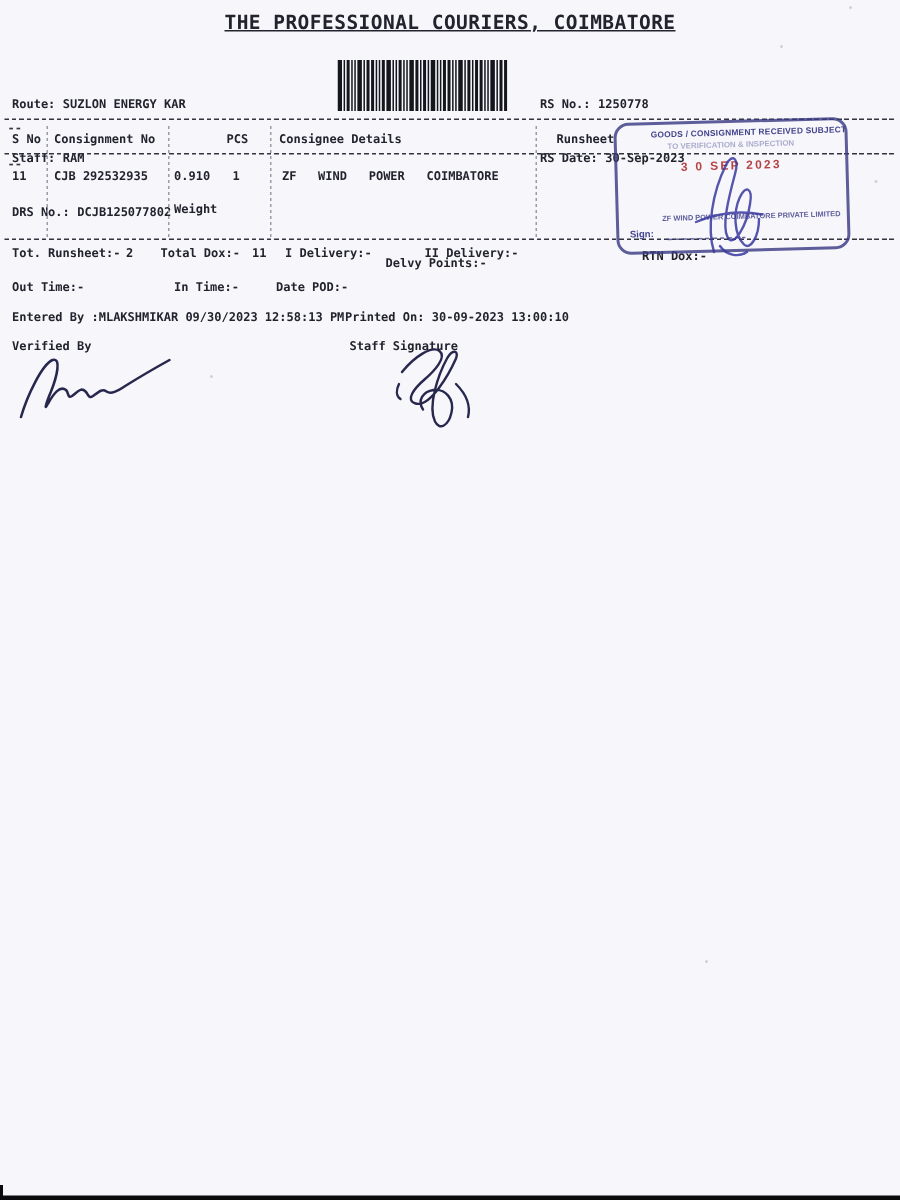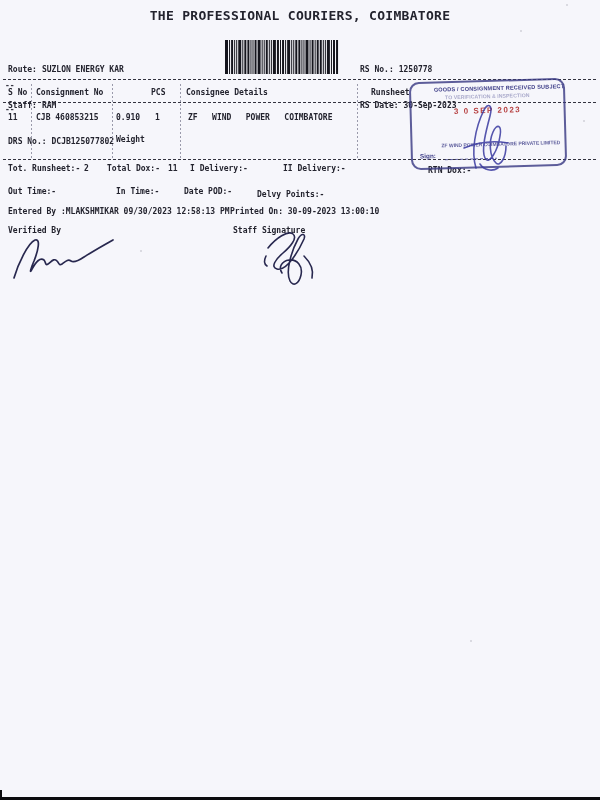--- a/index.html
+++ b/index.html
@@ -3,21 +3,21 @@
 <meta charset="utf-8">
 <style>
   html,body{margin:0;padding:0;}
   .page{
     position:relative;width:600px;height:800px;overflow:hidden;
     background:#f6f6fb;
     font-family:"DejaVu Sans Mono","Liberation Mono",monospace;
     font-weight:700;color:#23232e;
   }
   .abs{position:absolute;white-space:pre;}
-  .t1{width:600px;text-align:center;font-size:13px;letter-spacing:.3px;top:8px;left:0;}
+  .t1{width:600px;text-align:center;font-size:13px;letter-spacing:.3px;top:8px;left:0;text-decoration:underline;}
   .t2{width:600px;text-align:center;font-size:11px;top:26px;left:0;}
   .small{font-size:8px;line-height:12px;}
   .lbl{display:inline-block;margin-right:5px;}
   .dash-h{position:absolute;height:1px;background:repeating-linear-gradient(90deg,#33333f 0 3px,transparent 3px 5px);z-index:1;}
   .dot-v{position:absolute;width:1px;background:repeating-linear-gradient(180deg,#9a9aab 0 2px,transparent 2px 4px);z-index:1;}
   .mark{font-size:8px;color:#3a3a46;}
   .stamp{
     position:absolute;left:410px;top:80px;width:152px;height:84px;
     border:2px solid rgba(58,58,132,.82);border-radius:10px;
     transform:rotate(-1.6deg);z-index:3;
@@ -114,21 +114,21 @@
 
   <div class="abs small" style="left:8px;top:87px;">S No</div>
   <div class="abs small" style="left:36px;top:87px;">Consignment No</div>
   <div class="abs small" style="left:116px;top:87px;margin-top:47px;">Weight</div>
   <div class="abs small" style="left:151px;top:87px;">PCS</div>
   <div class="abs small" style="left:186px;top:87px;">Consignee Details</div>
   <div class="abs small" style="left:371px;top:87px;">Runsheet</div>
 
   <div>
     <div class="abs small" style="left:8px;top:112px;">11</div>
-    <div class="abs small" style="left:36px;top:112px;">CJB 460853215</div>
+    <div class="abs small" style="left:36px;top:112px;">CJB 292532935</div>
     <div class="abs small" style="left:116px;top:112px;">0.910</div>
     <div class="abs small" style="left:155px;top:112px;">1</div>
     <div class="abs small" style="left:188px;top:112px;">ZF   WIND   POWER   COIMBATORE</div>
   </div>
 
   <div class="stamp">
     <div class="ln s1">GOODS / CONSIGNMENT RECEIVED SUBJECT</div>
     <div class="ln s2">TO VERIFICATION &amp; INSPECTION</div>
     <div class="ln sdate">3 0 SEP 2023</div>
     <div class="ln scompany">ZF WIND POWER COIMBATORE PRIVATE LIMITED</div>
@@ -151,21 +151,21 @@
     <div class="abs small" style="left:168px;top:163px;">11</div>
     <div class="abs small" style="left:190px;top:163px;">I Delivery:-</div>
     <div class="abs small" style="left:283px;top:163px;">II Delivery:-</div>
     <div class="abs small" style="left:428px;top:165px;z-index:2;">RTN Dox:-</div>
   </div>
 
   <div>
     <div class="abs small" style="left:8px;top:186px;">Out Time:-</div>
     <div class="abs small" style="left:100px;top:186px;margin-left:16px;">In Time:-</div>
     <div class="abs small" style="left:184px;top:186px;">Date POD:-</div>
-    <div class="abs small" style="left:257px;top:189px;">Delvy Points:-</div>
+    <div class="abs small" style="left:257px;top:170px;">Delvy Points:-</div>
   </div>
 
   <div class="abs small" style="left:8px;top:206px;">Entered By :MLAKSHMIKAR 09/30/2023 12:58:13 PM</div>
   <div class="abs small" style="left:230px;top:206px;">Printed On: 30-09-2023 13:00:10</div>
 
   <div class="abs small" style="left:8px;top:225px;">Verified By</div>
   <div class="abs small" style="left:233px;top:225px;">Staff Signature</div>
 
   <svg class="sig" style="left:8px;top:234px;" width="110" height="48" viewBox="0 0 110 48">
     <g fill="none" stroke="#28284f" stroke-width="1.7" stroke-linecap="round">

